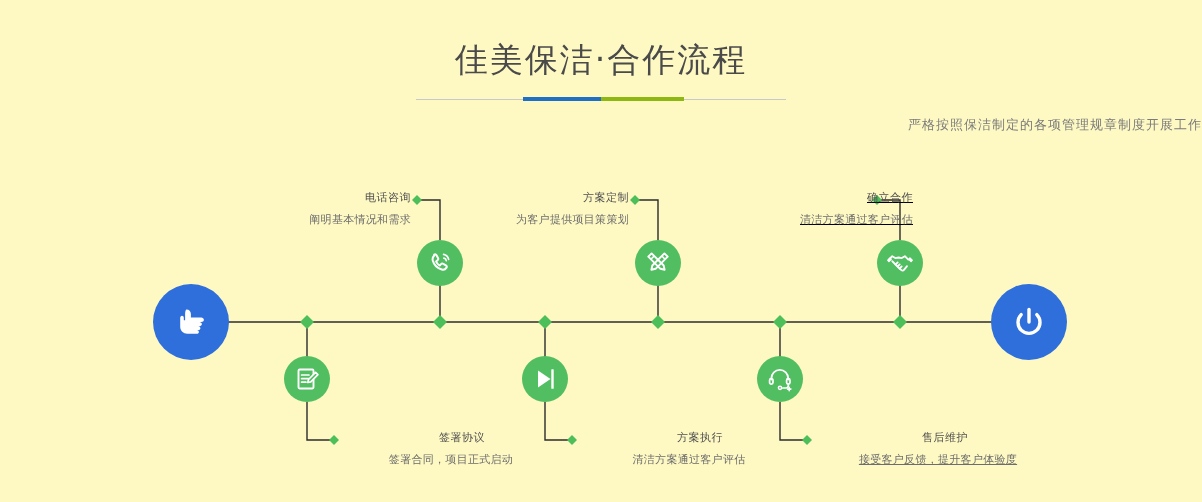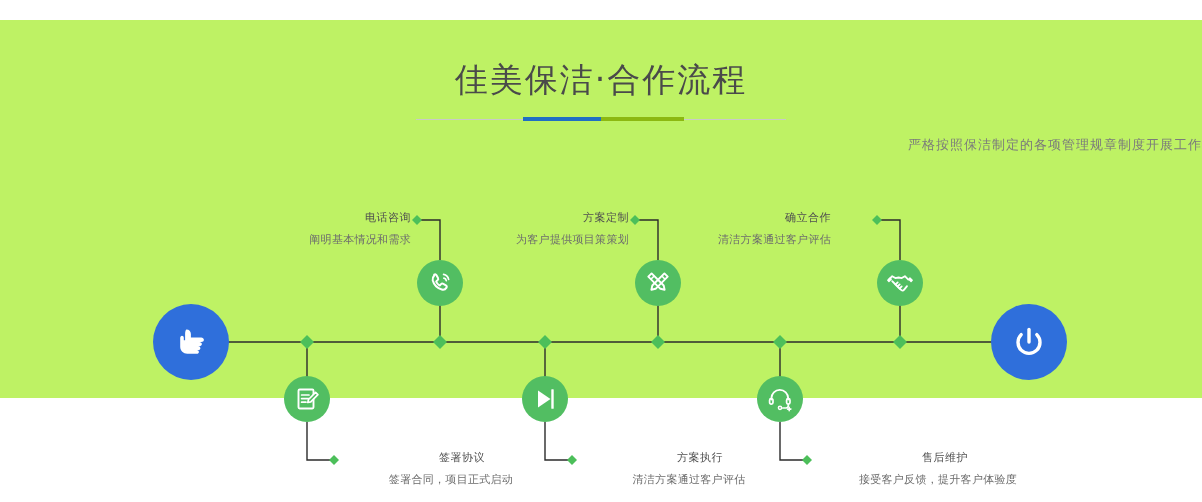--- a/index.html
+++ b/index.html
@@ -4,23 +4,22 @@
 <style>
   * { box-sizing: border-box; margin: 0; padding: 0; }
   html, body {
     width: 1202px; height: 502px;
     background: #ffffff;
     font-family: "DejaVu Sans", "Liberation Sans", sans-serif;
     overflow: hidden;
   }
   #page {
     position: relative;
-    width: 1202px; height: 378px;
-    background: #bef264;
-    margin-top: 20px;
+    width: 1202px; height: 502px;
+    background: #fef9c3;
   }
 
   
   .header { position: absolute; left: 0; top: 0; width: 1202px; }
   .title {
     text-align: center;
     font-size: 33px;
     letter-spacing: 2px;
     color: #4a4a4a;
     font-weight: normal;
@@ -235,33 +234,33 @@
   <div class="step-label above" style="left:239px; top:188px; width:172px;">
     <div class="lbl-title">电话咨询</div>
     <div class="lbl-desc">阐明基本情况和需求</div>
   </div>
 
   <div class="step-label above" style="left:457px; top:188px; width:172px;">
     <div class="lbl-title">方案定制</div>
     <div class="lbl-desc">为客户提供项目策策划</div>
   </div>
 
-  <div class="step-label above" style="left:659px; top:188px; width:172px;">
+  <div class="step-label above" style="left:741px; top:188px; width:172px;text-decoration:underline;">
     <div class="lbl-title">确立合作</div>
     <div class="lbl-desc">清洁方案通过客户评估</div>
   </div>
 
   <div class="step-label below" style="left:347px; top:428px; width:230px;">
     <div class="lbl-title">签署协议</div>
     <div class="lbl-desc" style="margin-left:-22px;">签署合同，项目正式启动</div>
   </div>
 
   <div class="step-label below" style="left:585px; top:428px; width:230px;">
     <div class="lbl-title">方案执行</div>
     <div class="lbl-desc" style="margin-left:-22px;">清洁方案通过客户评估</div>
   </div>
 
   <div class="step-label below" style="left:820px; top:428px; width:250px;">
     <div class="lbl-title">售后维护</div>
-    <div class="lbl-desc" style="margin-left:-14px;">接受客户反馈，提升客户体验度</div>
+    <div class="lbl-desc" style="margin-left:-14px;text-decoration:underline;">接受客户反馈，提升客户体验度</div>
   </div>
 
 </div>
 
 </body></html>

